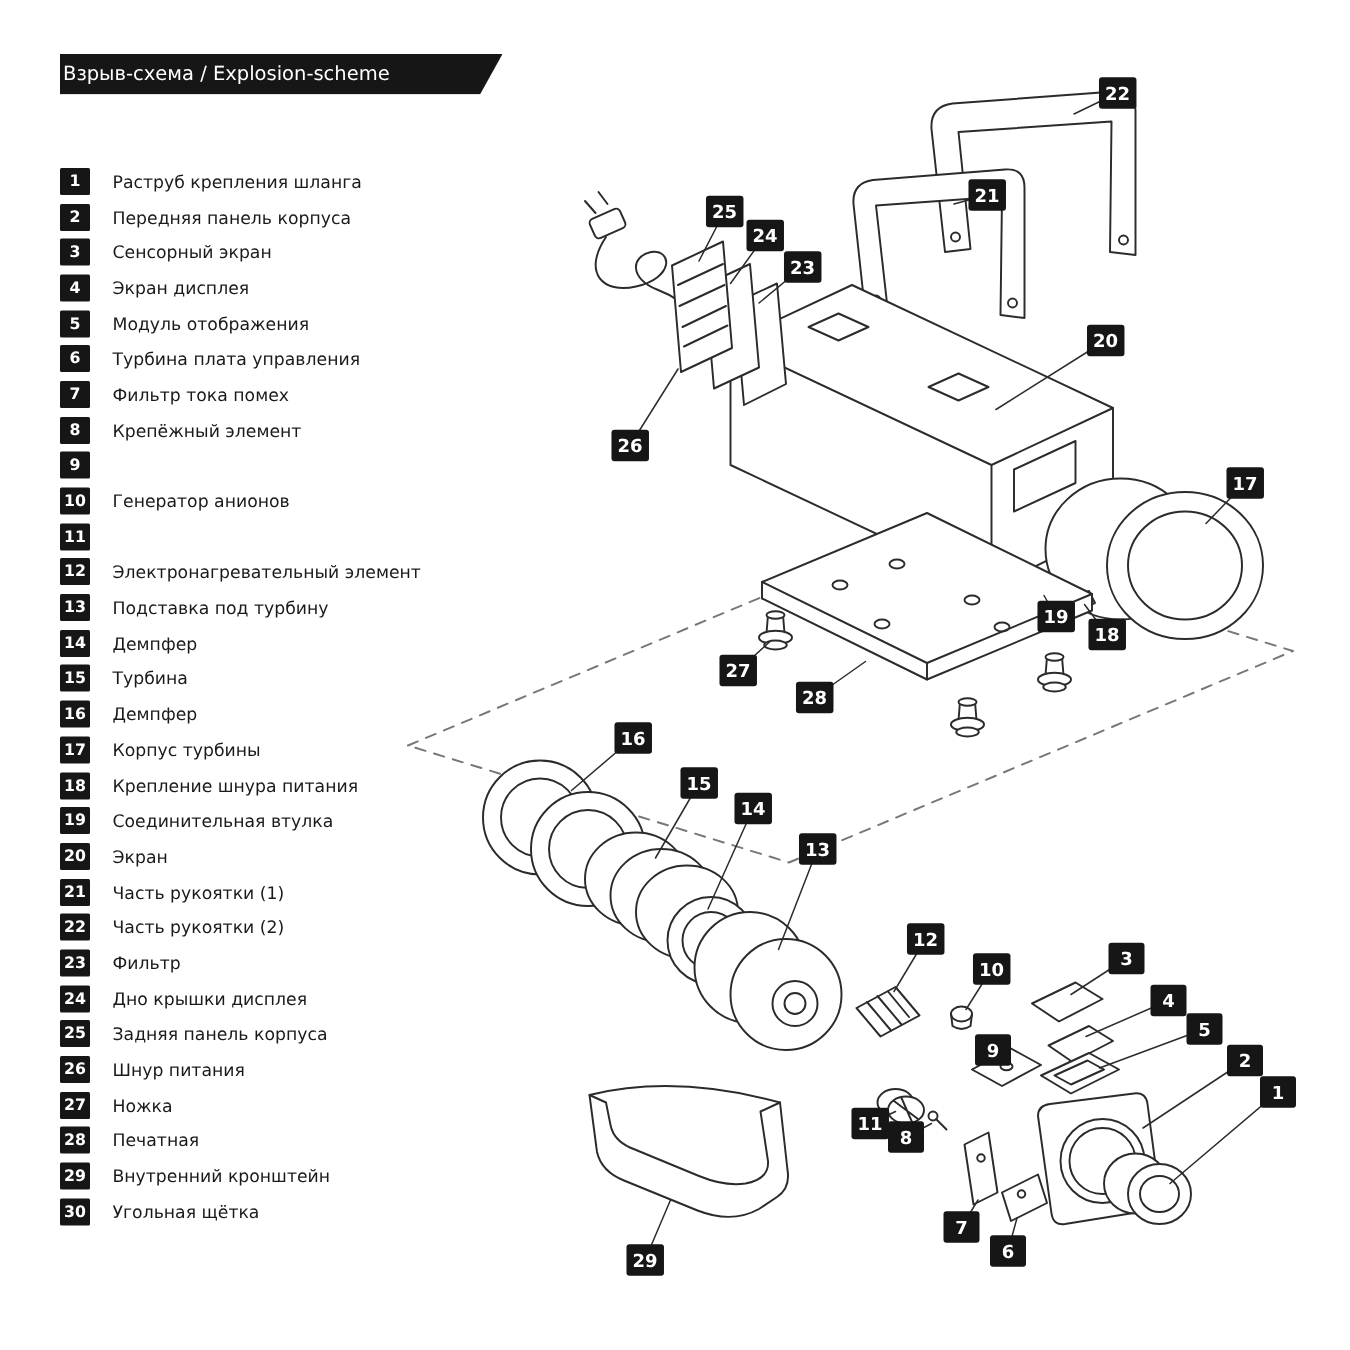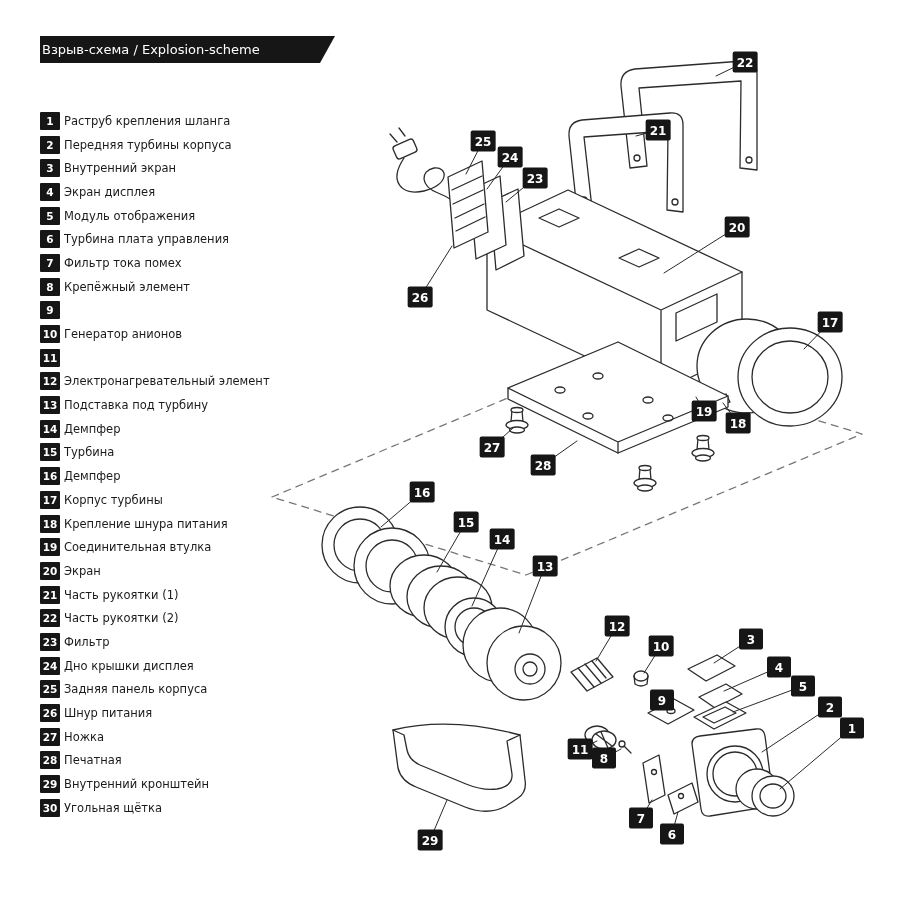--- a/index.html
+++ b/index.html
@@ -10,21 +10,21 @@
   .banner { position:absolute; left:40px; top:36px; width:295px; height:27px;
             background:#161616; color:#fff; font-size:13px; font-weight:normal;
             line-height:27px; padding-left:2px;
             clip-path:polygon(0 0,100% 0,calc(100% - 15px) 100%,0 100%); z-index:3; }
 
   .parts-list { position:absolute; left:40px; top:109px; width:340px; z-index:3; }
   .part-row { display:flex; align-items:center; height:23.7px; }
   .part-num { flex:0 0 20px; width:20px; height:18px; background:#161616; color:#fff;
               font-size:10.5px; font-weight:bold; display:flex; align-items:center;
               justify-content:center; border-radius:1px; }
-  .part-label { margin-left:4px; font-size:11.5px; color:#1a1a1a; white-space:nowrap; }
+  .part-label { margin-left:15px; font-size:11.5px; color:#1a1a1a; white-space:nowrap; }
 
   .diagram { position:absolute; inset:0; z-index:1; }
   .diagram svg { position:absolute; left:0; top:0; }
 
   .callout { position:absolute; transform:translate(-50%,-50%); min-width:24px; height:21px;
              padding:0 4px; background:#161616; color:#fff; font-size:12px; font-weight:bold;
              display:flex; align-items:center; justify-content:center; border-radius:2px; z-index:2; }
 </style>
 </head>
 <body>
@@ -35,25 +35,25 @@
     <span>Взрыв-схема / Explosion-scheme</span>
   </div>
 
   <div class="parts-list" id="parts-list">
       <div class="part-row">
         <span class="part-num">1</span>
         <span class="part-label">Раструб крепления шланга</span>
       </div>
       <div class="part-row">
         <span class="part-num">2</span>
-        <span class="part-label">Передняя турбины корпуса</span>
+        <span class="part-label">Передняя панель корпуса</span>
       </div>
       <div class="part-row">
         <span class="part-num">3</span>
-        <span class="part-label">Внутренний экран</span>
+        <span class="part-label">Сенсорный экран</span>
       </div>
       <div class="part-row">
         <span class="part-num">4</span>
         <span class="part-label">Экран дисплея</span>
       </div>
       <div class="part-row">
         <span class="part-num">5</span>
         <span class="part-label">Модуль отображения</span>
       </div>
       <div class="part-row">

